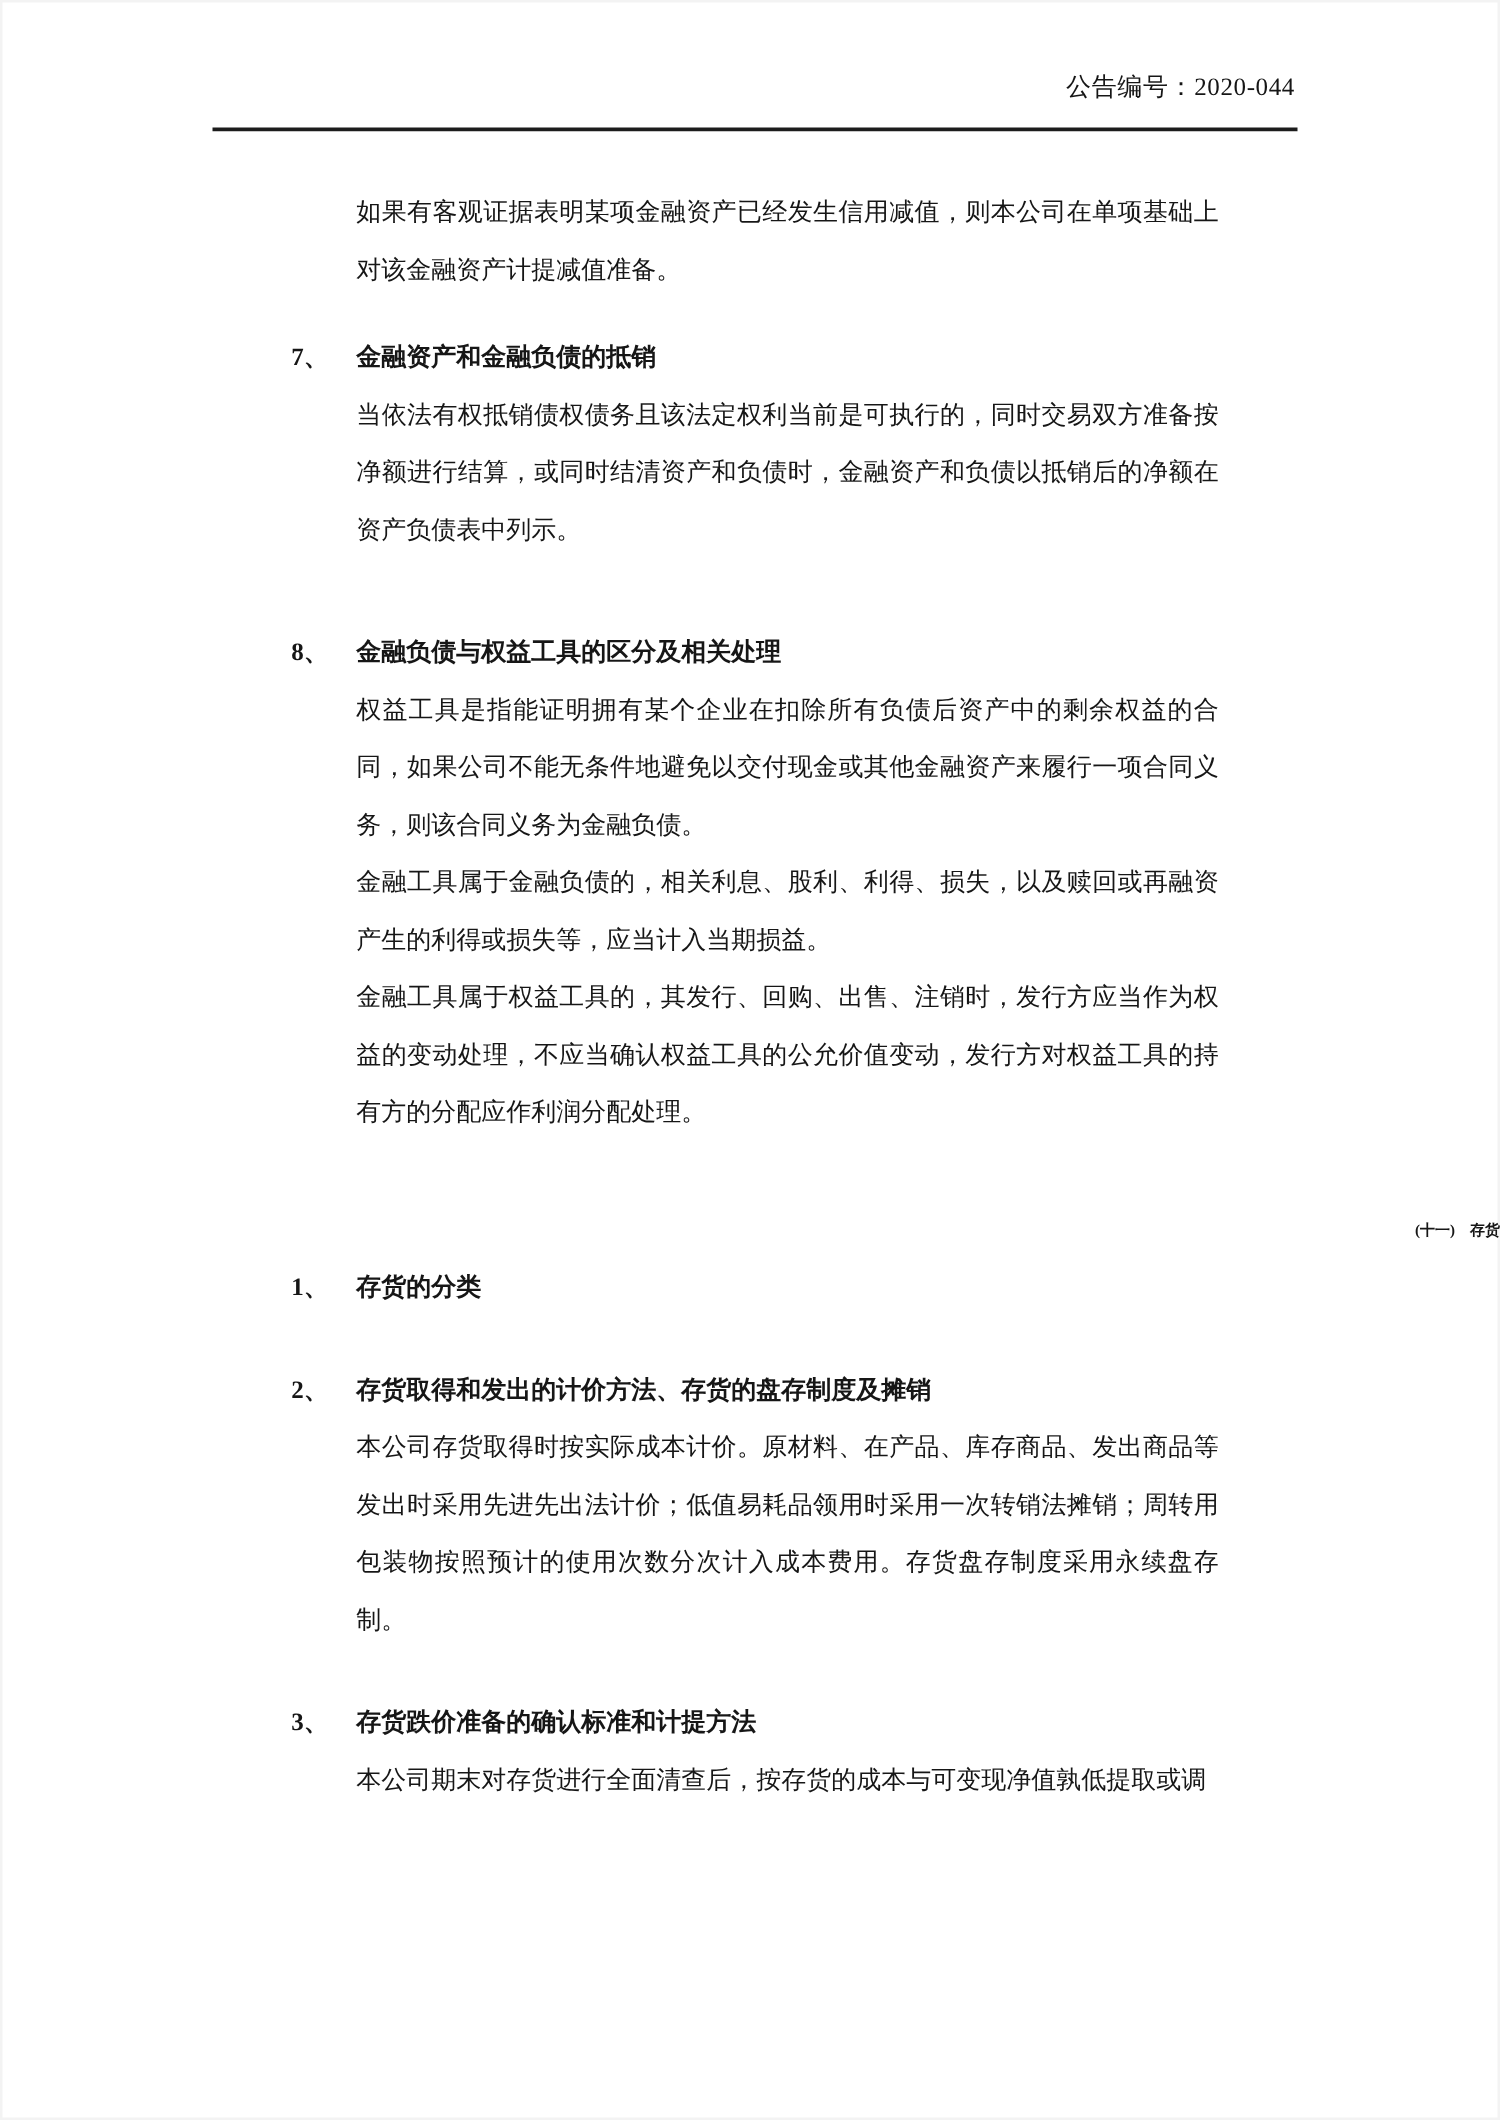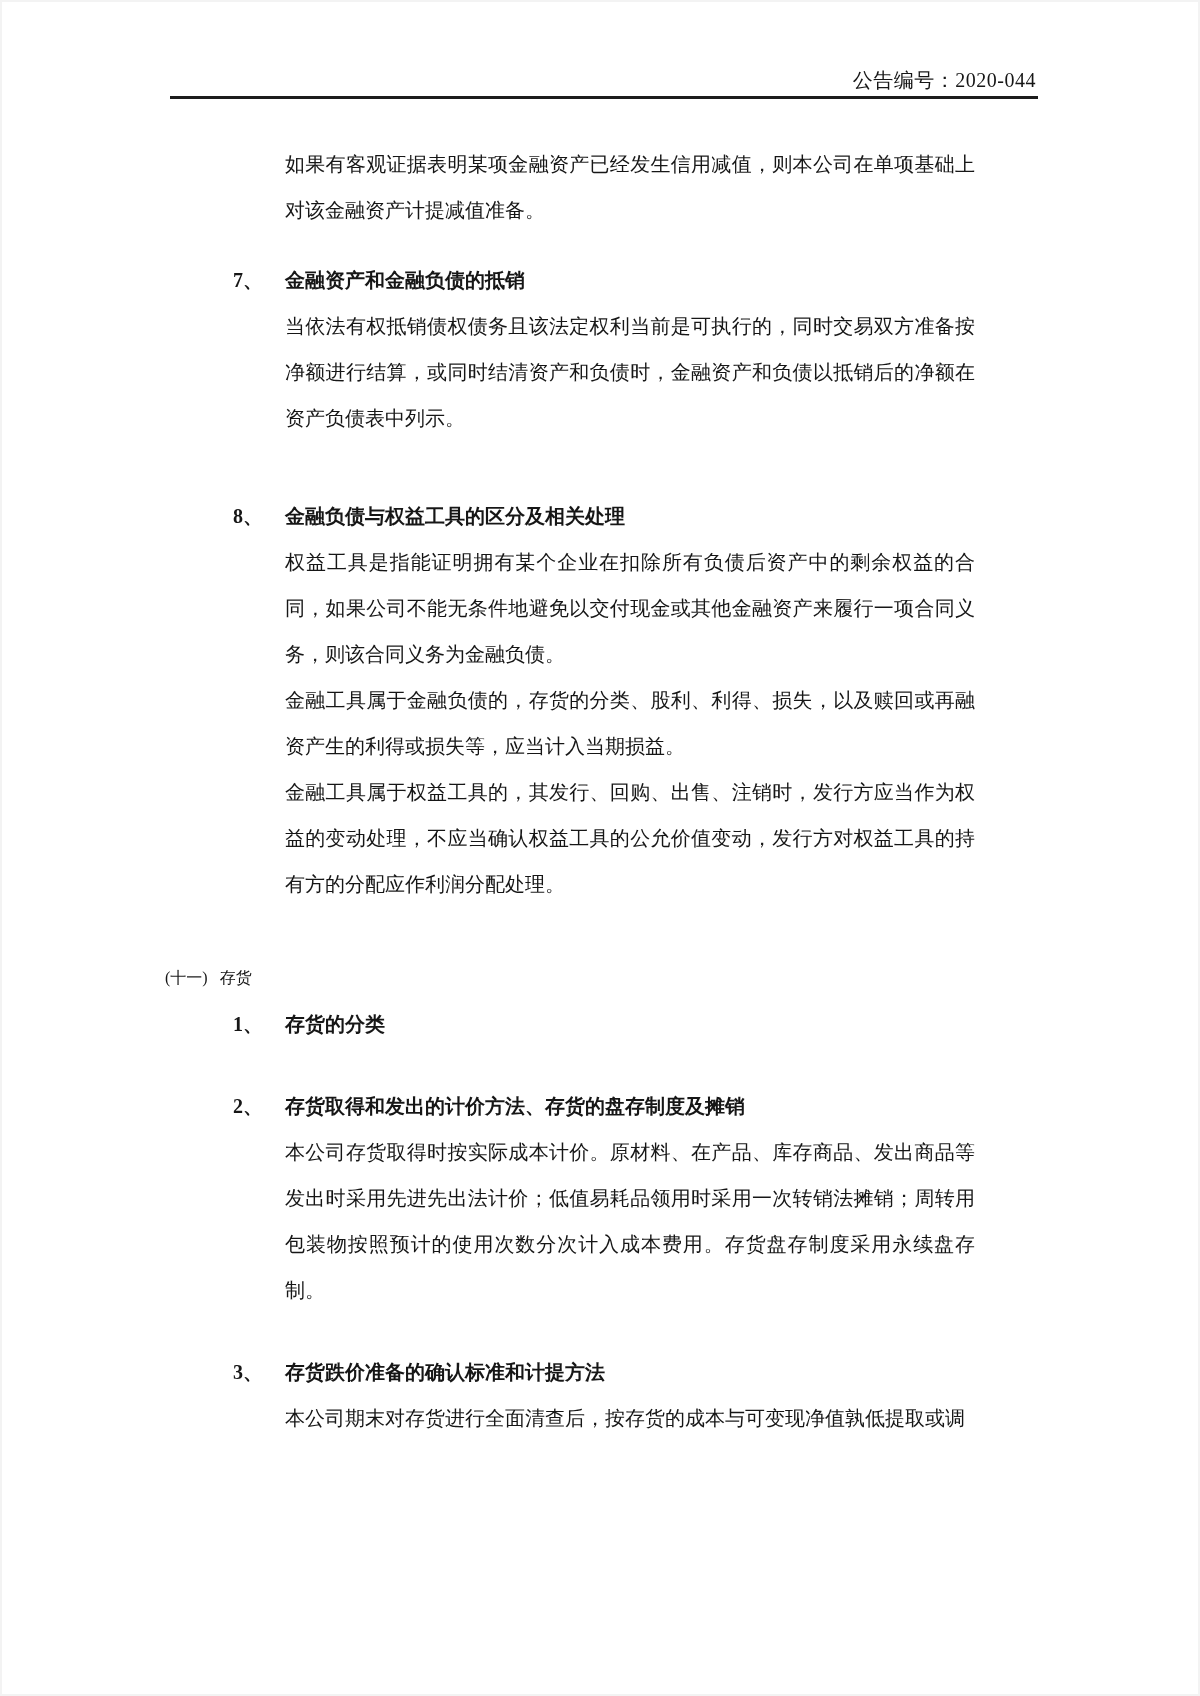--- a/index.html
+++ b/index.html
@@ -12,22 +12,22 @@
     width: 1200px;
     height: 1696px;
     background: #ffffff;
     color: #161616;
     font-family: "Liberation Serif", "DejaVu Serif", serif;
     box-shadow: inset 0 0 0 2px #f3f3f3;
     overflow: hidden;
   }
   
   .header {
-    margin: 11px 162px 0 170px;
-    padding: 56px 2px 2px 0;
+    margin: 0 162px 0 170px;
+    padding: 56px 2px 19px 0;
     text-align: right;
     border-bottom: 3px solid #1c1c1c;
   }
   .doc-number {
     font-size: 20px;
     letter-spacing: 0.5px;
     white-space: nowrap;
   }
   
   .content {
@@ -56,24 +56,25 @@
   }
   .section-7 { margin-top: 24px; }
   .section-8 { margin-top: 52px; }
   
   .part {
     margin-top: 48px;
     margin-left: -68px; 
   }
   .part-heading {
     margin: 0;
-    font-size: 16px;
+    font-size: 12px;
     line-height: 46px;
-    font-weight: normal;
+    font-weight: bold;
     display: flex;
+    justify-content: flex-end;
   }
   .part-num {
     display: inline-block;
     margin-right: 12px;
   }
   .subsection {
     margin-left: 68px; 
   }
   .subsection-2, .subsection-3 { margin-top: 36px; }
   
@@ -112,21 +113,21 @@
       </h3>
       <p class="body-text">当依法有权抵销债权债务且该法定权利当前是可执行的，同时交易双方准备按净额进行结算，或同时结清资产和负债时，金融资产和负债以抵销后的净额在资产负债表中列示。</p>
     </section>
 
     <section class="section-8">
       <h3 class="sec-heading">
         <span class="sec-num">8、</span>
         <span class="sec-title">金融负债与权益工具的区分及相关处理</span>
       </h3>
       <p class="body-text">权益工具是指能证明拥有某个企业在扣除所有负债后资产中的剩余权益的合同，如果公司不能无条件地避免以交付现金或其他金融资产来履行一项合同义务，则该合同义务为金融负债。</p>
-      <p class="body-text">金融工具属于金融负债的，存货的分类、股利、利得、损失，以及赎回或再融资产生的利得或损失等，应当计入当期损益。</p>
+      <p class="body-text">金融工具属于金融负债的，相关利息、股利、利得、损失，以及赎回或再融资产生的利得或损失等，应当计入当期损益。</p>
       <p class="body-text">金融工具属于权益工具的，其发行、回购、出售、注销时，发行方应当作为权益的变动处理，不应当确认权益工具的公允价值变动，发行方对权益工具的持有方的分配应作利润分配处理。</p>
     </section>
 
     <section class="part">
       <h2 class="part-heading">
         <span class="part-num">(十一)</span>
         <span class="part-title">存货</span>
       </h2>
 
       <section class="subsection subsection-1">

